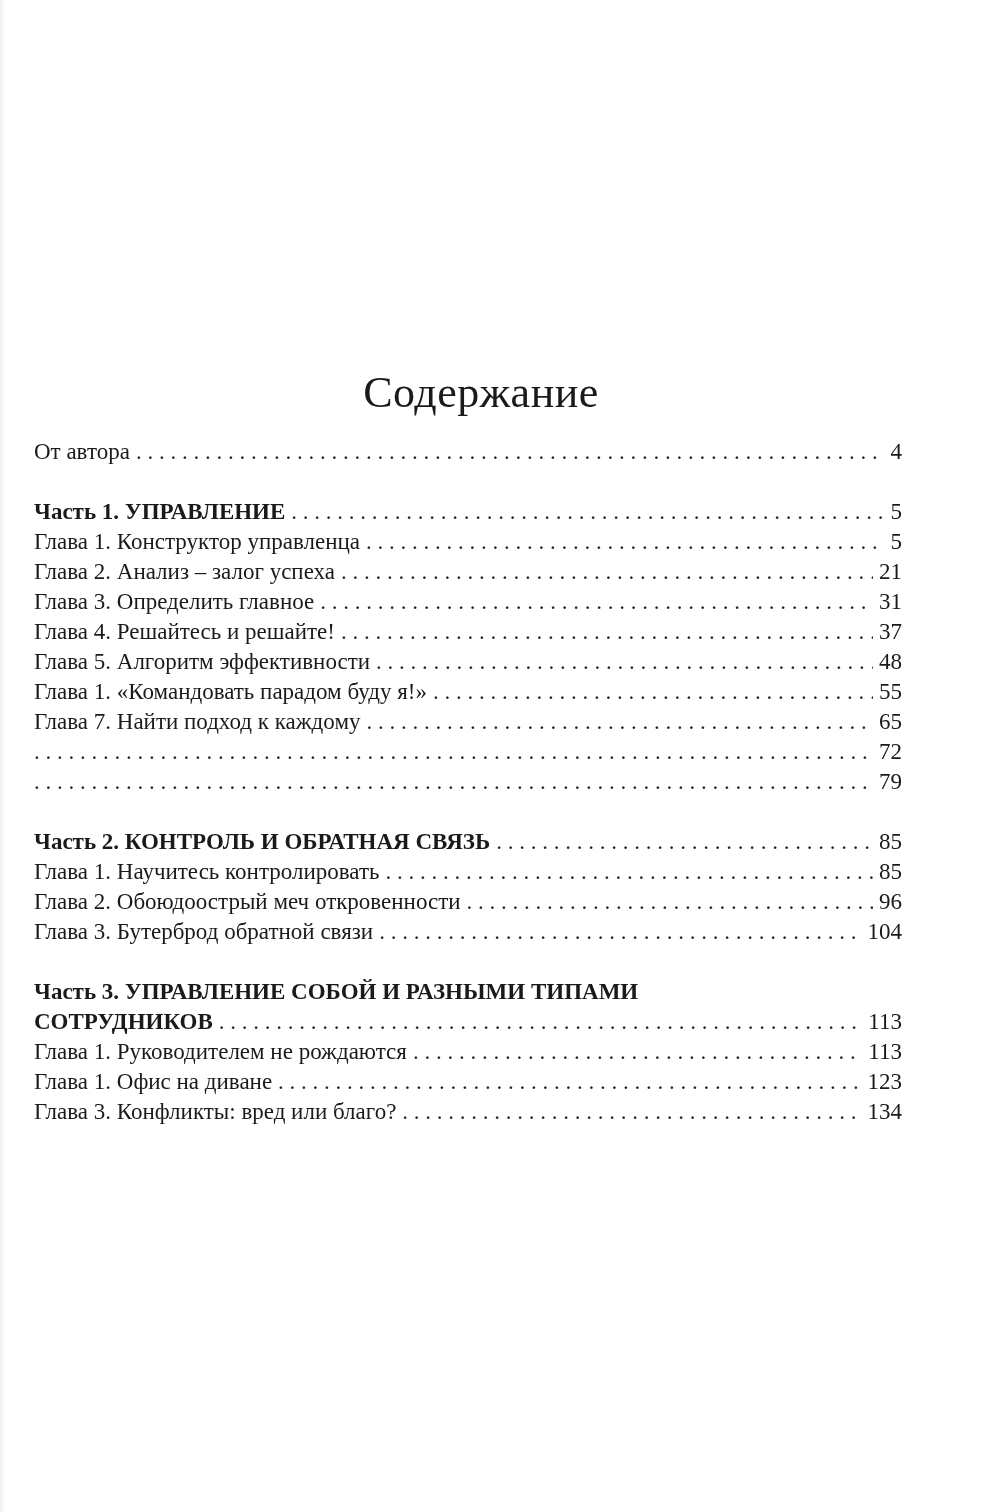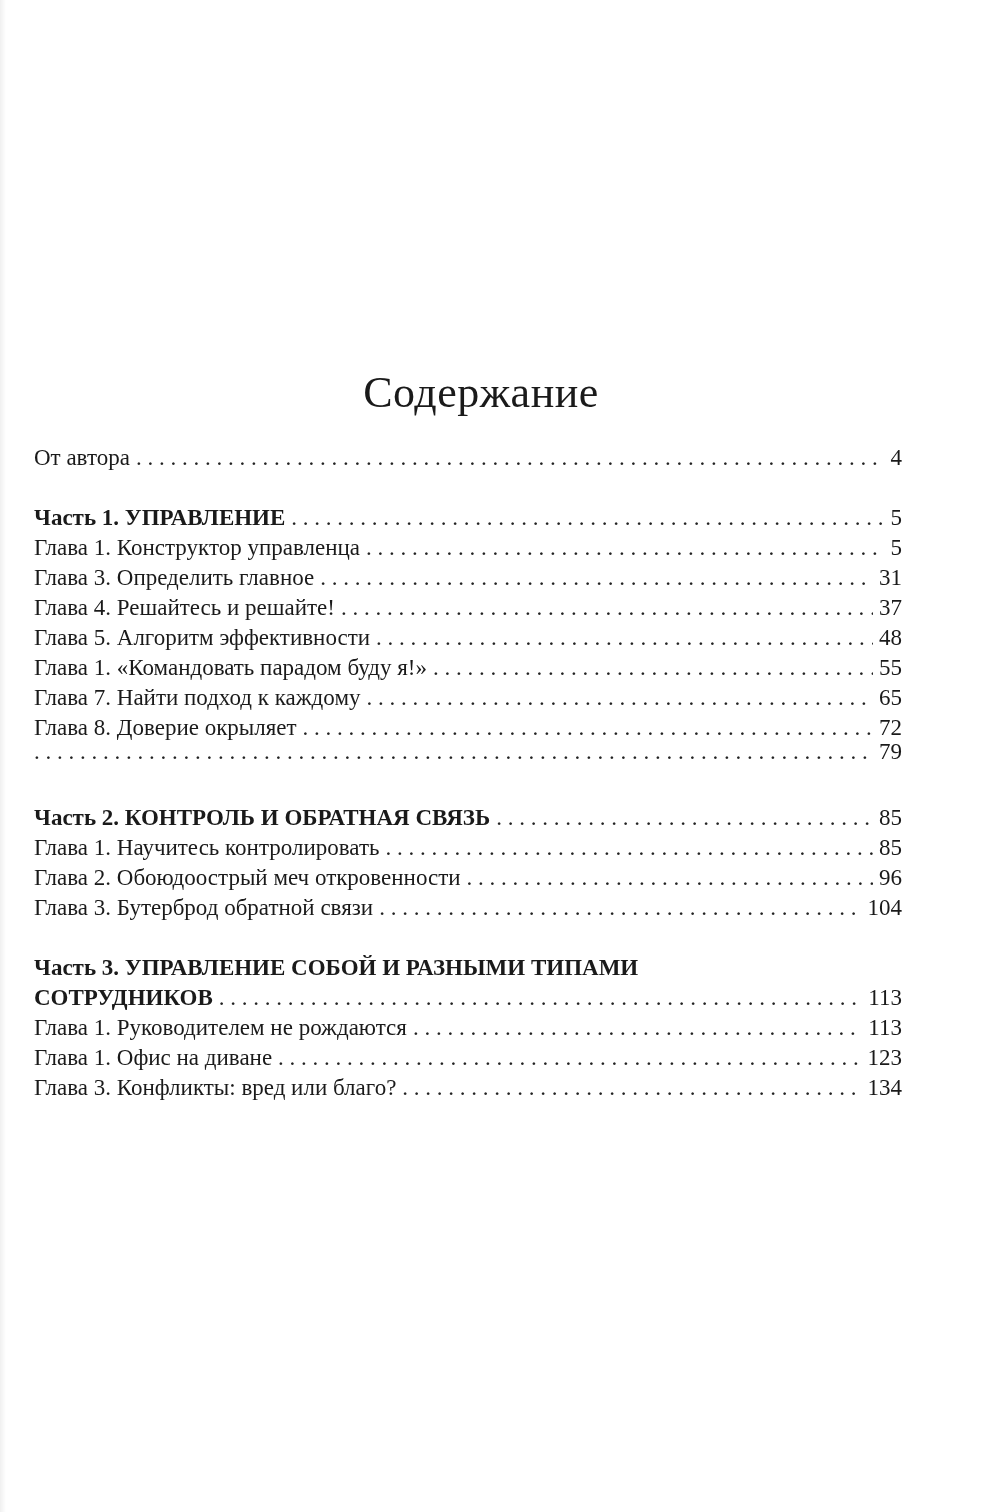--- a/index.html
+++ b/index.html
@@ -19,21 +19,21 @@
     letter-spacing: 0.5px;
     margin-left: 12px;
   }
   .toc {
     position: absolute; left: 34px; width: 868px; top: 437px;
   }
   .row {
     display: flex; align-items: baseline; height: 30px;
     font-size: 23px; line-height: 30px;
   }
-  .row .label { white-space: nowrap; padding-right: 6px; margin-top: 6px; }
+  .row .label { white-space: nowrap; padding-right: 6px; }
   .row .dots {
     flex: 1; overflow: hidden; white-space: nowrap;
     letter-spacing: 5.2px; color: #222;
   }
   .row .dots::before {
     content: ". . . . . . . . . . . . . . . . . . . . . . . . . . . . . . . . . . . . . . . . . . . . . . . . . . . . . . . . . . . . . . . . . . . . . . . . . . . . . . . . . . . . . . . . . . . . . . . . . . . . . . . . .";
     letter-spacing: 0px;
   }
   .row .page { white-space: nowrap; padding-left: 6px; text-align: right; }
   .row.part .label { font-weight: bold; text-align: right; }
@@ -61,20 +61,25 @@
     <span class="label">Часть 1. УПРАВЛЕНИЕ</span>
     <span class="dots"></span>
     <span class="page">5</span>
   </div>
   <div class="row">
     <span class="label">Глава 1. Конструктор управленца</span>
     <span class="dots"></span>
     <span class="page">5</span>
   </div>
   <div class="row">
+    <span class="label">Глава 2. Анализ – залог успеха</span>
+    <span class="dots"></span>
+    <span class="page">21</span>
+  </div>
+  <div class="row">
     <span class="label">Глава 3. Определить главное</span>
     <span class="dots"></span>
     <span class="page">31</span>
   </div>
   <div class="row">
     <span class="label">Глава 4. Решайтесь и решайте!</span>
     <span class="dots"></span>
     <span class="page">37</span>
   </div>
   <div class="row">
@@ -86,21 +91,20 @@
     <span class="label">Глава 1. «Командовать парадом буду я!»</span>
     <span class="dots"></span>
     <span class="page">55</span>
   </div>
   <div class="row">
     <span class="label">Глава 7. Найти подход к каждому</span>
     <span class="dots"></span>
     <span class="page">65</span>
   </div>
   <div class="row">
-    <span class="label">Глава 8. Доверие окрыляет</span>
     <span class="dots"></span>
     <span class="page">72</span>
   </div>
   <div class="row">
     <span class="dots"></span>
     <span class="page">79</span>
   </div>
 
   <div class="gap"></div>
 

